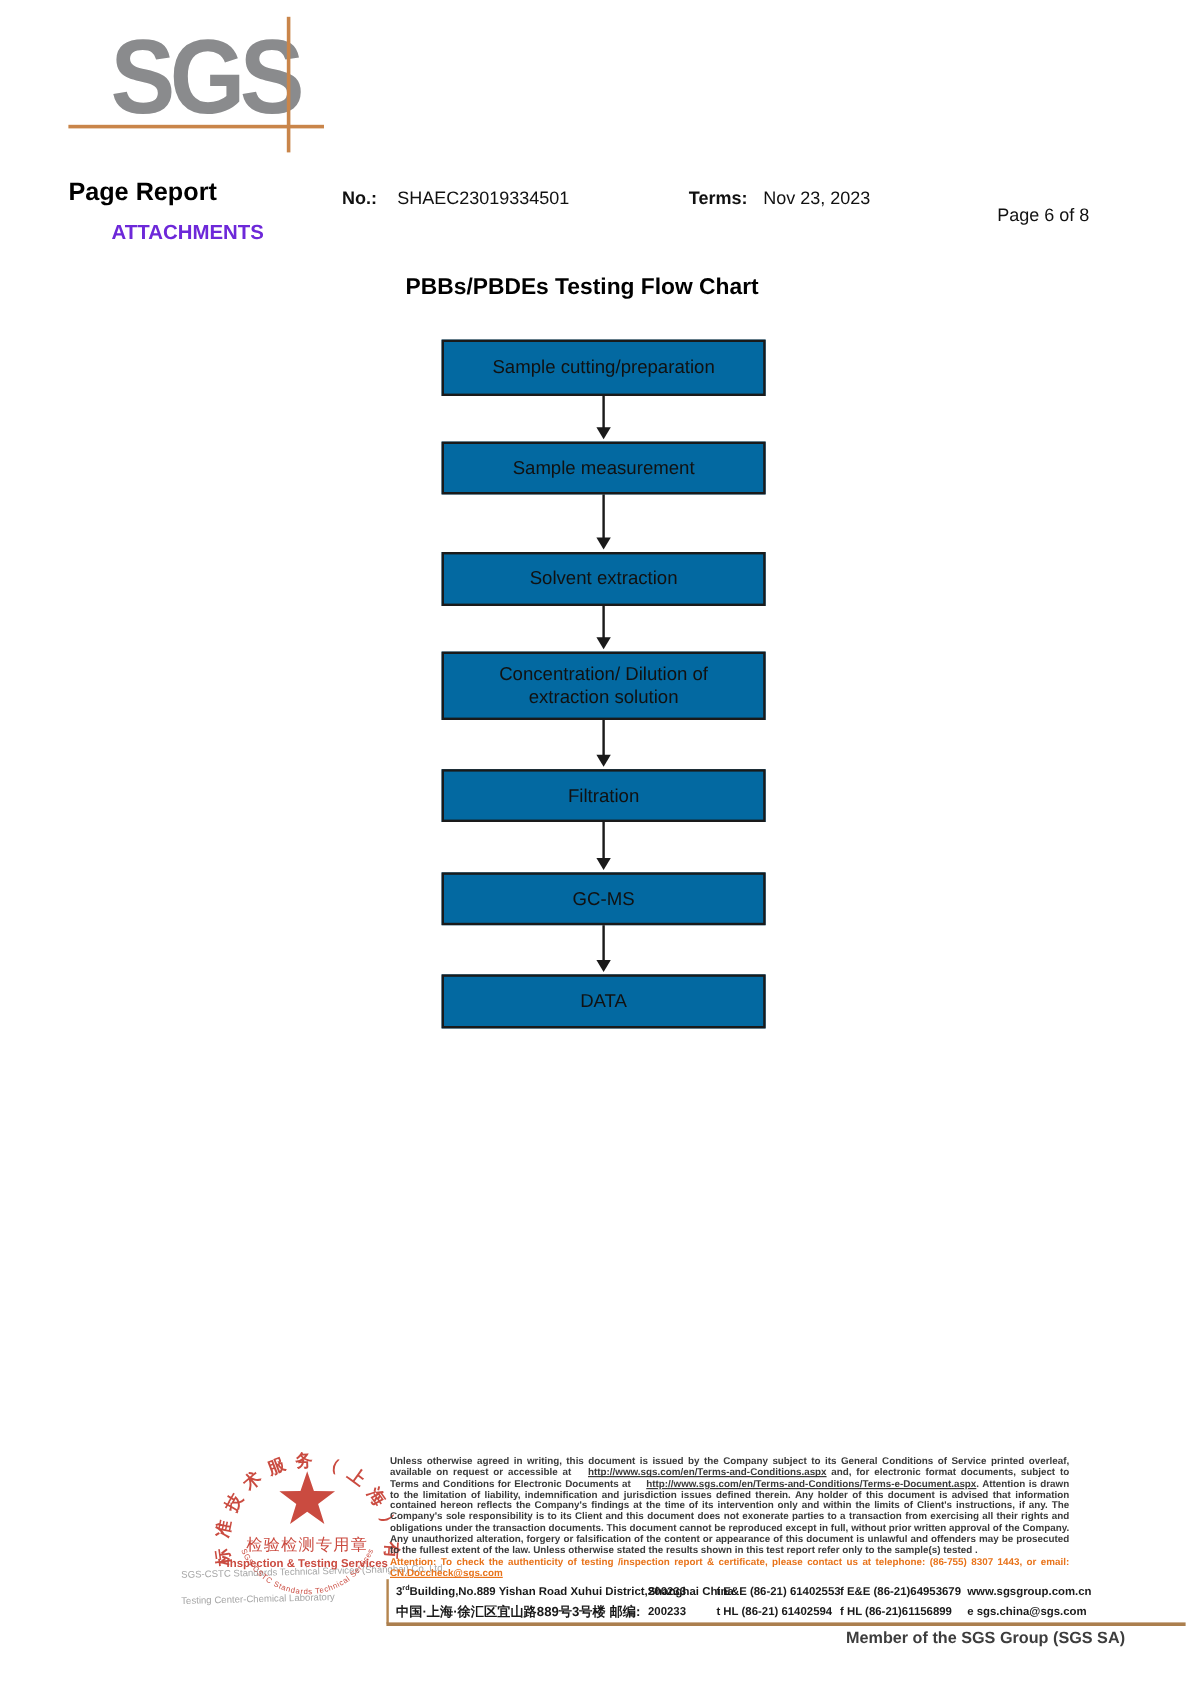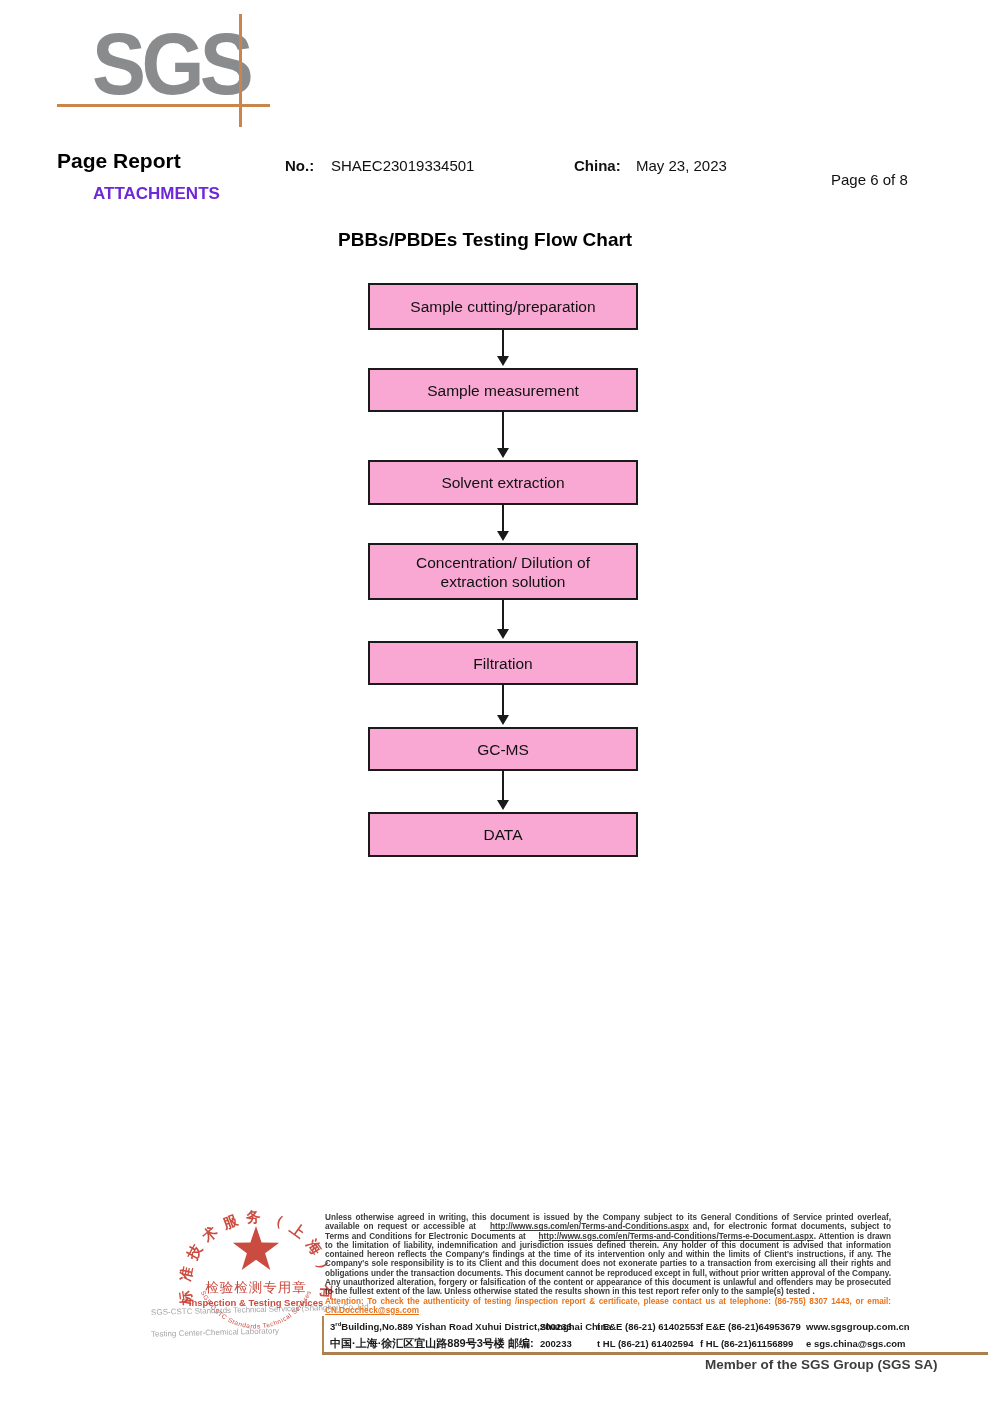--- a/index.html
+++ b/index.html
@@ -15,21 +15,21 @@
 
   
   .report-title { left:57px; top:149px; font-size:21px; font-weight:bold; color:#000; }
   .attachments { left:93px; top:184px; font-size:17px; font-weight:bold; color:#6d28d9; }
   .h15 { font-size:15px; color:#111; }
   .hb { font-weight:bold; }
 
   
   .flow-title { left:338px; top:229px; width:330px; text-align:left;
     font-size:19px; font-weight:bold; color:#000; }
-  .flow-box { left:368px; width:270px; border:2px solid #1a1a1a; background:#f9a8d4;
+  .flow-box { left:368px; width:270px; border:2px solid #1a1a1a; background:#0369a1;
     display:flex; align-items:center; justify-content:center; text-align:center;
     font-size:15.5px; color:#111; }
   .flow-box .step-text { display:block; max-width:225px; line-height:19px; }
   .arrow-line { left:502px; width:2px; background:#1a1a1a; }
   .arrow-head { left:497px; width:0; height:0;
     border-left:6px solid transparent; border-right:6px solid transparent;
     border-top:10px solid #1a1a1a; }
 
   
   .legal-block { left:325px; top:1213px; width:566px; text-align:justify;
@@ -54,22 +54,22 @@
 <body>
 
 <div class="abs logo-text">SGS</div>
 <div class="abs logo-hline"></div>
 <div class="abs logo-vline"></div>
 
 <div class="abs report-title">Page Report</div>
 <div class="abs attachments">ATTACHMENTS</div>
 <span class="abs h15 hb" style="left:285px; top:157px;">No.:</span>
 <span class="abs h15" style="left:331px; top:157px;">SHAEC23019334501</span>
-<span class="abs h15 hb" style="left:574px; top:157px;">China:</span>
-<span class="abs h15" style="left:636px; top:157px;">May 23, 2023</span>
+<span class="abs h15 hb" style="left:574px; top:157px;">Terms:</span>
+<span class="abs h15" style="left:636px; top:157px;">Nov 23, 2023</span>
 <span class="abs h15" style="left:831px; top:157px;margin-top:14px;">Page 6 of 8</span>
 
 <div class="abs flow-title">PBBs/PBDEs Testing Flow Chart</div>
 
 <div class="abs flow-box" style="top:283px; height:47px;">
   <span class="step-text">Sample cutting/preparation</span>
 </div>
 <div class="abs arrow-line" style="top:330px; height:27px;"></div>
 <div class="abs arrow-head" style="top:356px;"></div>
 

